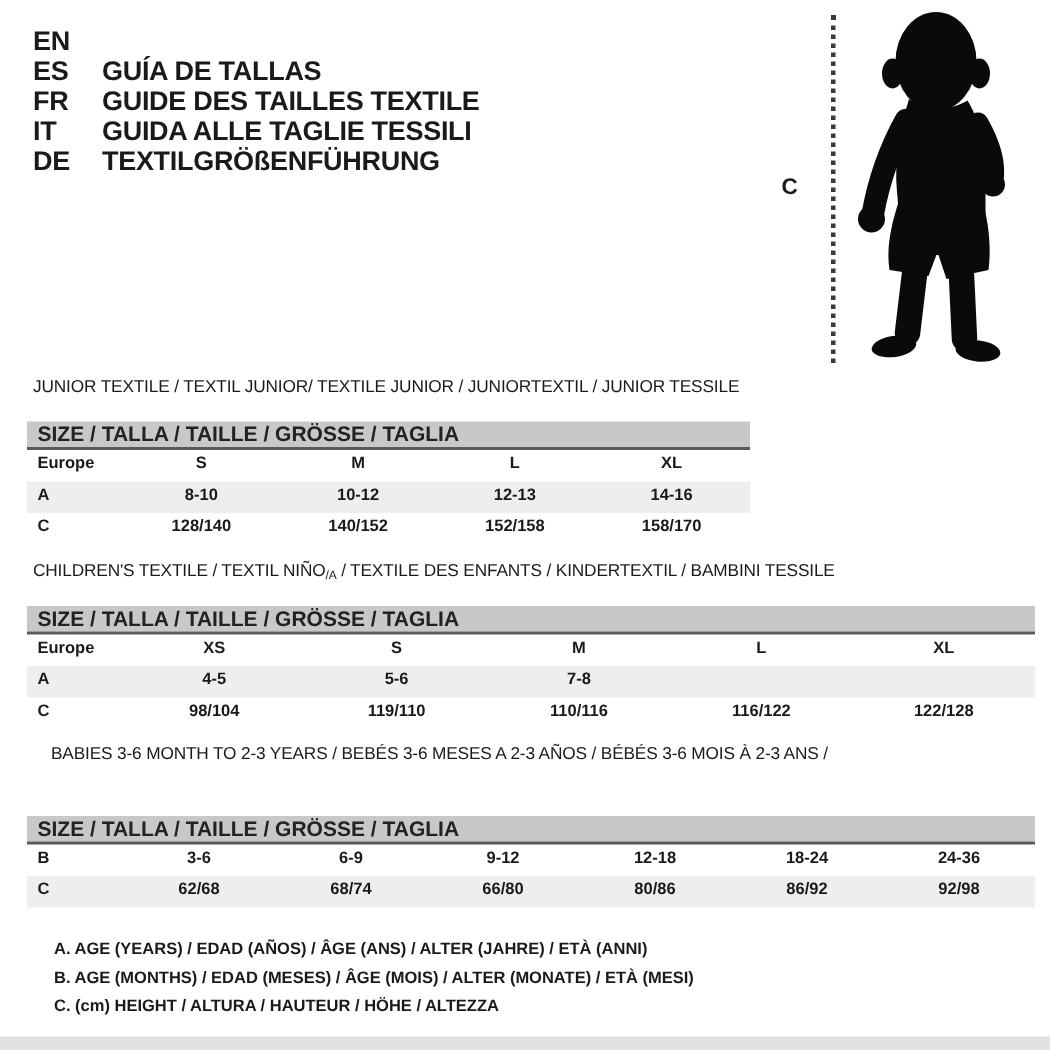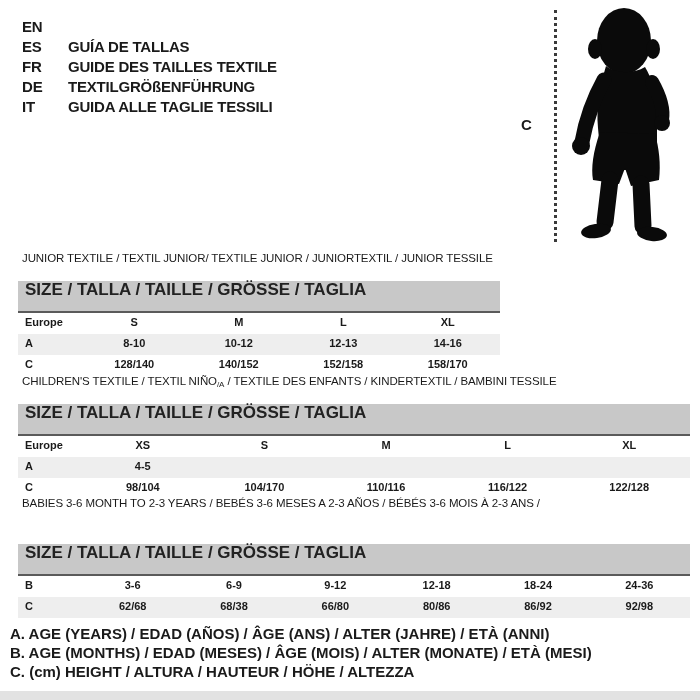--- a/index.html
+++ b/index.html
@@ -1,45 +1,45 @@
 <!DOCTYPE html>
 <html><head>
 <meta charset="utf-8">
 <style>
   html,body{margin:0;padding:0;background:#fff;}
   .canvas{
     position:relative;width:700px;height:700px;background:#ffffff;
     font-family:"Liberation Sans",sans-serif;color:#1a1a1a;overflow:hidden;
   }
   
-  .lang{position:absolute;left:22px;top:17px;font-weight:bold;font-size:15px;letter-spacing:-0.2px;}
+  .lang{position:absolute;left:22px;top:17px;font-weight:bold;font-size:18px;letter-spacing:-0.2px;}
   .lang-row{display:grid;grid-template-columns:46px auto;height:20px;line-height:20px;}
   
   .fig-line{position:absolute;left:554px;top:10px;height:232px;width:0;border-left:3px dotted #3a3a3a;}
   .fig-c{position:absolute;left:521px;top:116px;font-size:15px;font-weight:bold;}
   .fig-svg{position:absolute;left:562px;top:4px;}
   
   .sec-title{position:absolute;left:22px;font-weight:normal;font-size:11.5px;letter-spacing:-0.1px;white-space:nowrap;}
   .sub-sm{font-size:8px;vertical-align:-2px;}
   .two-line div{height:20px;line-height:20px;}
   
   .stable{position:absolute;left:18px;}
   .w-narrow{width:482px;}
   .w-wide{width:672px;}
-  .sbar{height:30px;line-height:17px;background:#c8c8c8;font-weight:bold;font-size:17px;padding-left:7px;color:#222;}
+  .sbar{height:17px;line-height:17px;background:#c8c8c8;font-weight:bold;font-size:14px;padding-left:7px;color:#222;}
   .srule{height:2px;background:#5a5a5a;}
   .srow{display:grid;height:21px;line-height:19px;font-weight:bold;font-size:11px;}
   .cols4{grid-template-columns:64px repeat(4,1fr);}
   .cols5{grid-template-columns:64px repeat(5,1fr);}
   .cols6{grid-template-columns:64px repeat(6,1fr);}
   .srow .lbl{padding-left:7px;text-align:left;}
   .srow .val{text-align:center;}
   .stripe{background:#eeeeee;}
   
-  .legend{position:absolute;left:10px;top:624px;font-weight:bold;font-size:15px;}
+  .legend{position:absolute;left:36px;top:624px;font-weight:bold;font-size:11px;}
   .legend div{height:19px;line-height:19px;}
   
   .bottom-strip{position:absolute;left:0;top:691px;width:700px;height:9px;background:#e2e2e2;}
 </style>
 </head>
 <body>
 
 <div class="canvas">
 
   <div class="lang">
@@ -48,26 +48,26 @@
     </div>
     <div class="lang-row">
       <span>ES</span>
       <span>GUÍA DE TALLAS</span>
     </div>
     <div class="lang-row">
       <span>FR</span>
       <span>GUIDE DES TAILLES TEXTILE</span>
     </div>
     <div class="lang-row">
+      <span>IT</span>
+      <span>GUIDA ALLE TAGLIE TESSILI</span>
+    </div>
+    <div class="lang-row">
       <span>DE</span>
       <span>TEXTILGRÖßENFÜHRUNG</span>
-    </div>
-    <div class="lang-row">
-      <span>IT</span>
-      <span>GUIDA ALLE TAGLIE TESSILI</span>
     </div>
   </div>
 
   <div class="fig-line"></div>
   <div class="fig-c">C</div>
   <svg class="fig-svg" width="132" height="240" viewBox="0 0 132 240">
     <g fill="#0a0a0a" stroke="none">
       <ellipse cx="62" cy="37" rx="27" ry="33"></ellipse>
       <ellipse cx="33" cy="45" rx="7" ry="10"></ellipse>
       <ellipse cx="91" cy="45" rx="7" ry="10"></ellipse>
@@ -119,50 +119,52 @@
       <span class="lbl">Europe</span>
       <span class="val">XS</span>
       <span class="val">S</span>
       <span class="val">M</span>
       <span class="val">L</span>
       <span class="val">XL</span>
     </div>
     <div class="srow cols5 stripe">
       <span class="lbl">A</span>
       <span class="val">4-5</span>
+      <span class="val">5-6</span>
+      <span class="val">7-8</span>
     </div>
     <div class="srow cols5">
       <span class="lbl">C</span>
       <span class="val">98/104</span>
-      <span class="val">104/170</span>
+      <span class="val">119/110</span>
       <span class="val">110/116</span>
       <span class="val">116/122</span>
       <span class="val">122/128</span>
     </div>
   </div>
 
-  <div class="sec-title two-line" style="top:493px;">
+  <div class="sec-title two-line" style="top:493px;margin-left:12px;">
     <div>BABIES 3-6 MONTH TO 2-3 YEARS / BEBÉS 3-6 MESES A 2-3 AÑOS / BÉBÉS 3-6 MOIS À 2-3 ANS /</div>
   </div>
   <div class="stable w-wide" style="top:544px;">
     <div class="sbar">SIZE / TALLA / TAILLE / GRÖSSE / TAGLIA</div>
     <div class="srule"></div>
     <div class="srow cols6">
       <span class="lbl">B</span>
       <span class="val">3-6</span>
       <span class="val">6-9</span>
       <span class="val">9-12</span>
       <span class="val">12-18</span>
       <span class="val">18-24</span>
       <span class="val">24-36</span>
     </div>
     <div class="srow cols6 stripe">
       <span class="lbl">C</span>
       <span class="val">62/68</span>
-      <span class="val">68/38</span>
+      <span class="val">68/74</span>
       <span class="val">66/80</span>
       <span class="val">80/86</span>
       <span class="val">86/92</span>
       <span class="val">92/98</span>
     </div>
   </div>
 
   <div class="legend">
     <div>A. AGE (YEARS) / EDAD (AÑOS) / ÂGE (ANS) / ALTER (JAHRE) / ETÀ (ANNI)</div>
     <div>B. AGE (MONTHS) / EDAD (MESES) / ÂGE (MOIS) / ALTER (MONATE) / ETÀ (MESI)</div>

